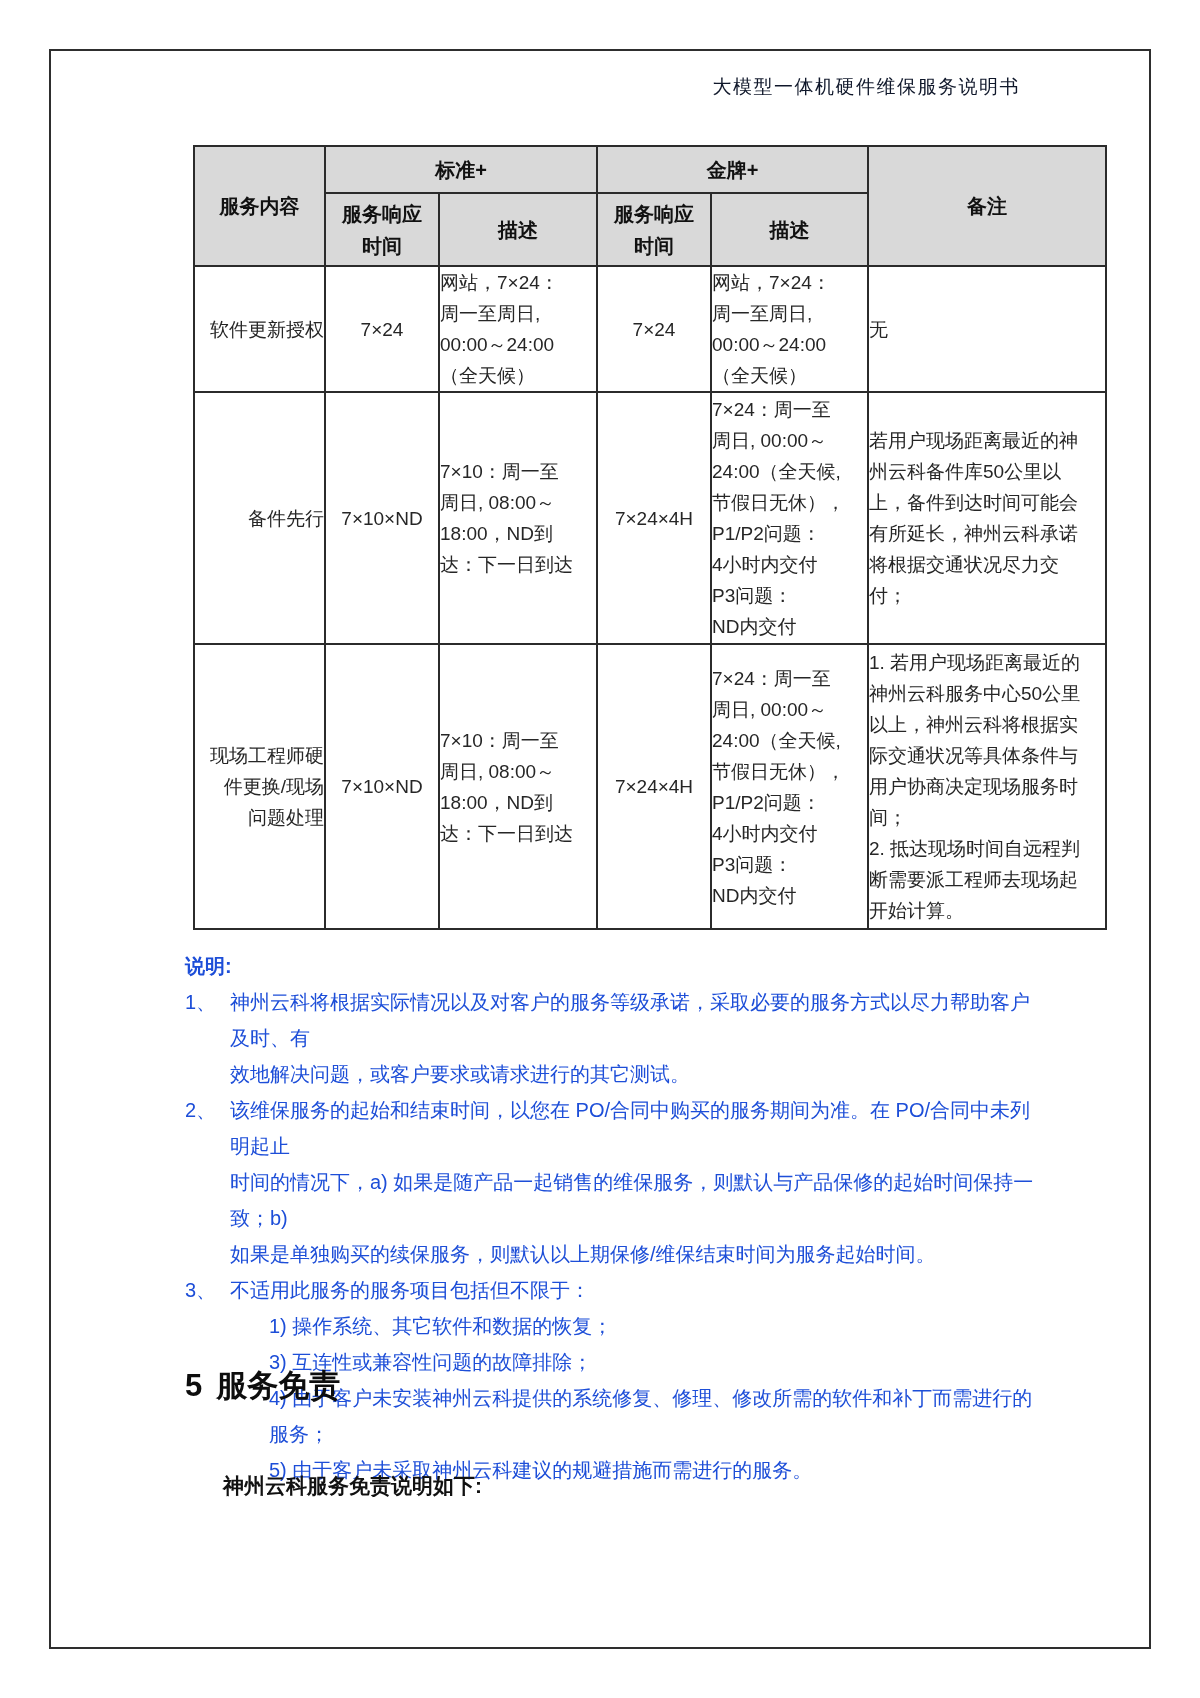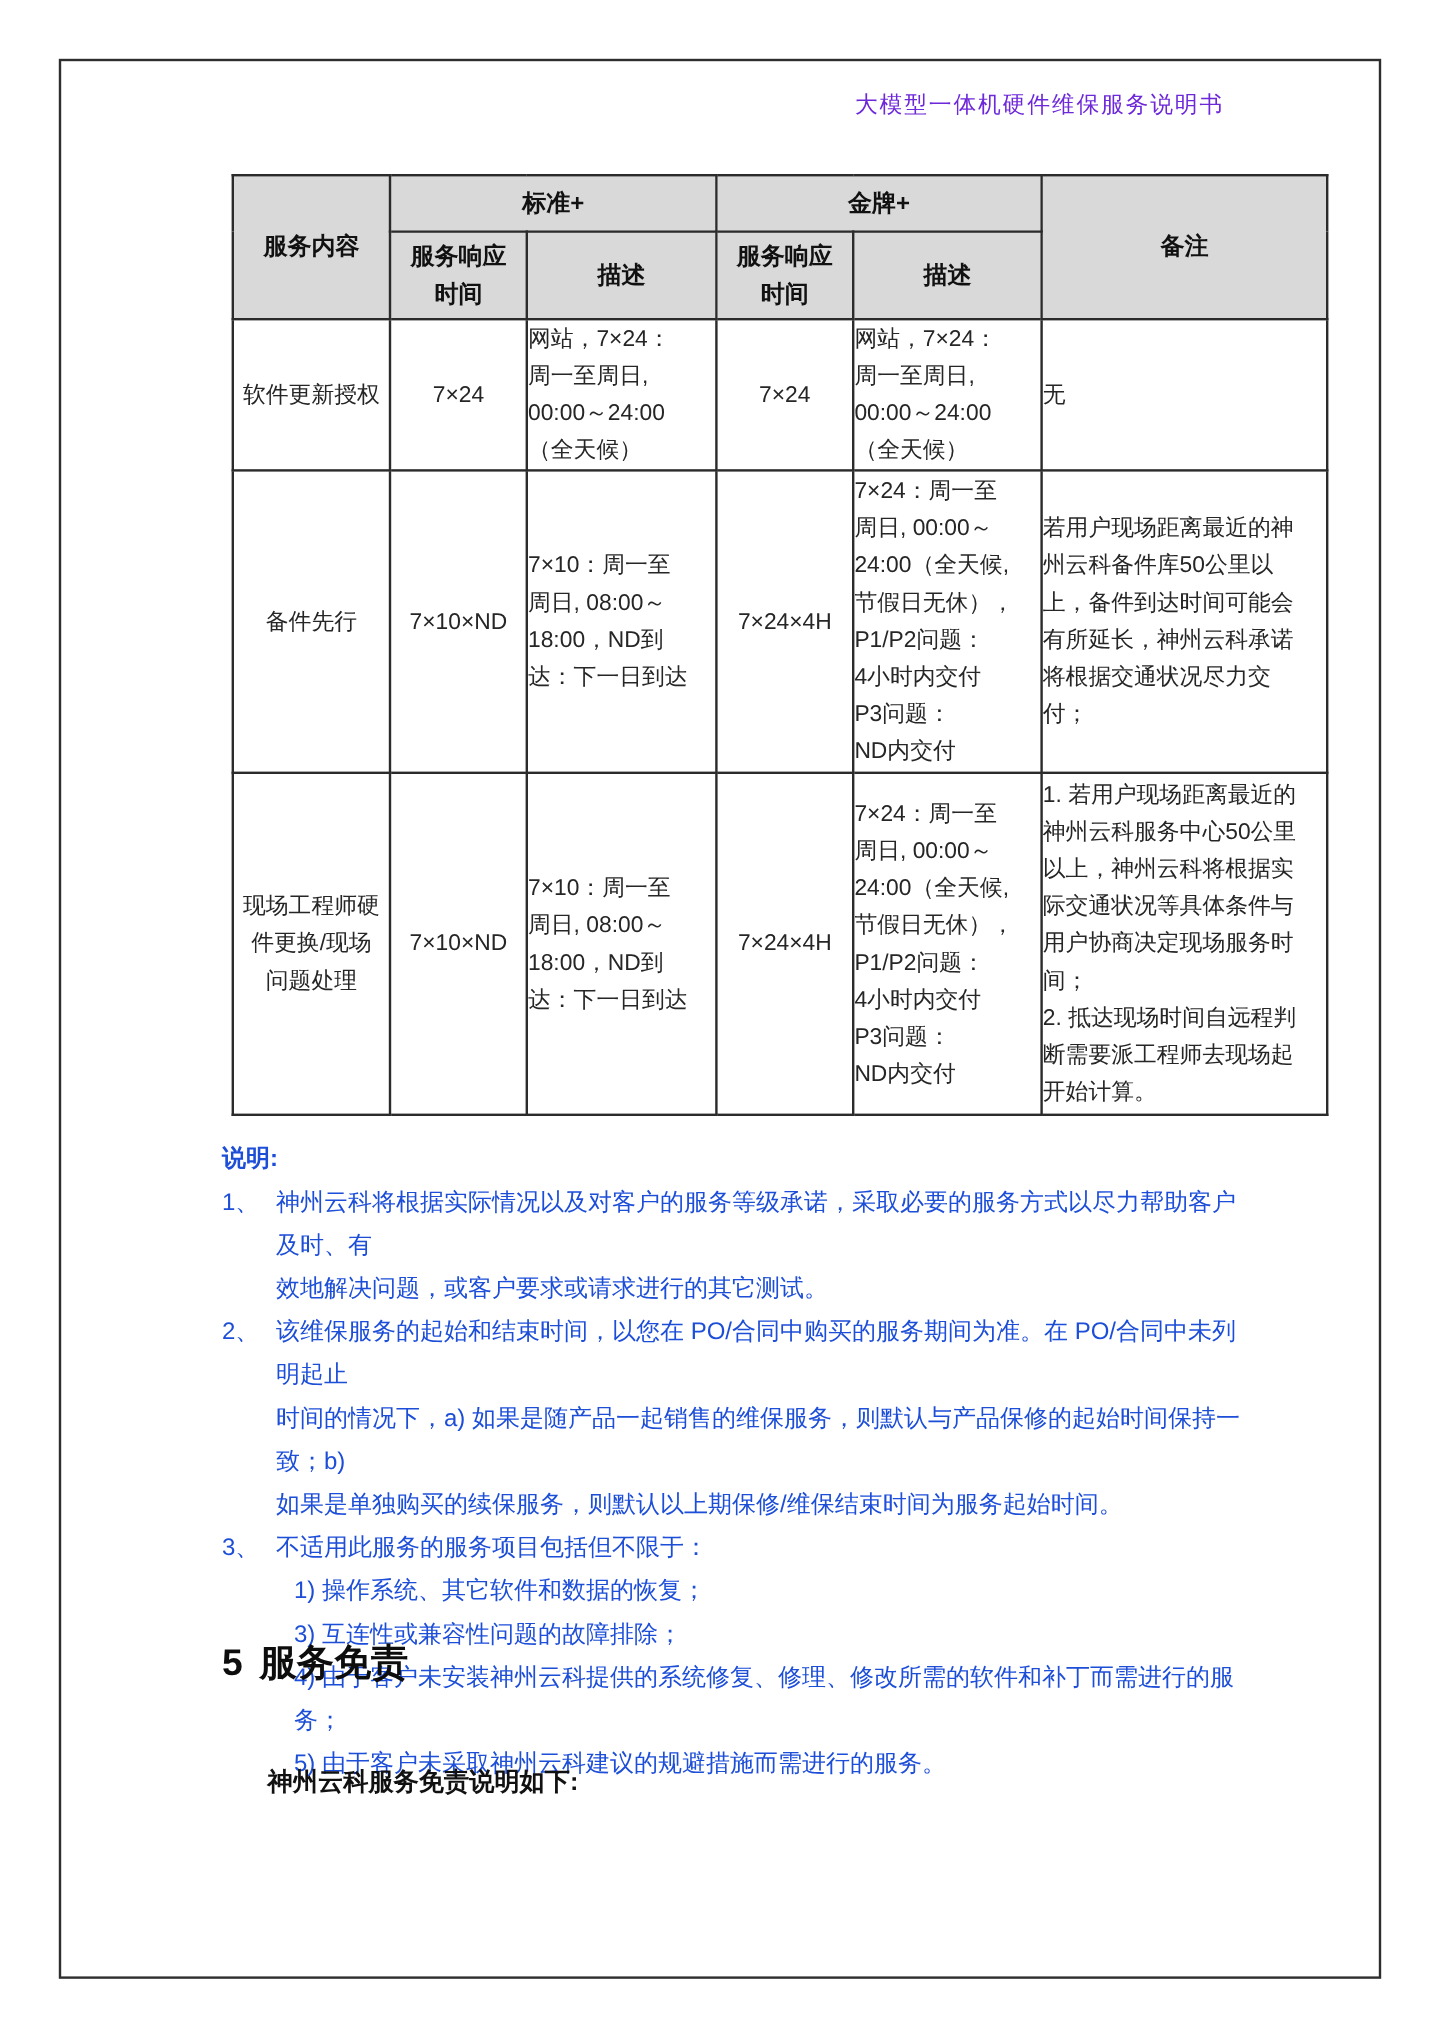--- a/index.html
+++ b/index.html
@@ -6,51 +6,51 @@
   .page {
     position:relative; width:1200px; height:1698px; background:#ffffff;
     font-family:"Liberation Sans", sans-serif; color:#1f1f1f; overflow:hidden;
   }
   .border-frame {
     position:absolute; left:49px; top:49px; width:1102px; height:1600px;
     border:2px solid #2e2e2e; box-sizing:border-box;
   }
   .doc-header {
     position:absolute; top:74px; right:180px;
-    font-family:"Liberation Serif", serif; font-size:19px; color:#6d28d9;
+    font-family:"Liberation Serif", serif; font-size:19px; color:#0f172a;
     letter-spacing:1.5px;
   }
   table.svc {
     position:absolute; left:193px; top:145px; width:912px;
     border-collapse:collapse; table-layout:fixed;
     font-size:19px; line-height:31px; color:#262626;
   }
   table.svc td {
     border:2px solid #2b2b2b; padding:0; vertical-align:middle;
     overflow:hidden;
     margin-top:32px;
   }
   .hdr {
     background:#d9d9d9; font-weight:bold; text-align:center;
     font-size:20px; line-height:32px; color:#111;
   }
   .pre { white-space:pre-line; }
-  .svc-name { text-align:center; padding-left:10px; padding-right:5px; }
+  .svc-name { text-align:right; padding-left:10px; padding-right:5px; }
   .time { text-align:center; }
   .desc { text-align:left; padding-left:9px; padding-right:3px; }
   .remark { text-align:left; padding-left:10px; padding-right:4px; }
   .notes {
     position:absolute; left:185px; top:948px; width:850px;
     font-size:20px; line-height:36px; color:#1d4ed8;
   }
   .notes-label { font-weight:bold; }
   .note-item { display:flex; align-items:flex-start; }
   .note-num { width:45px; flex:0 0 45px; }
   .note-text { white-space:pre-line; flex:1 1 auto; }
-  .subitem { margin-left:60px; }
+  .subitem { margin-left:84px; }
   .sec-heading {
     position:absolute; left:185px; top:1366px;
     font-size:31px; line-height:40px; font-weight:bold; color:#0d0d0d;
     display:flex;
   }
   .sec-num { margin-right:14px; }
   .sub-heading {
     position:absolute; left:223px; top:1472px;
     font-size:21px; line-height:28px; font-weight:bold; color:#111;
   }

